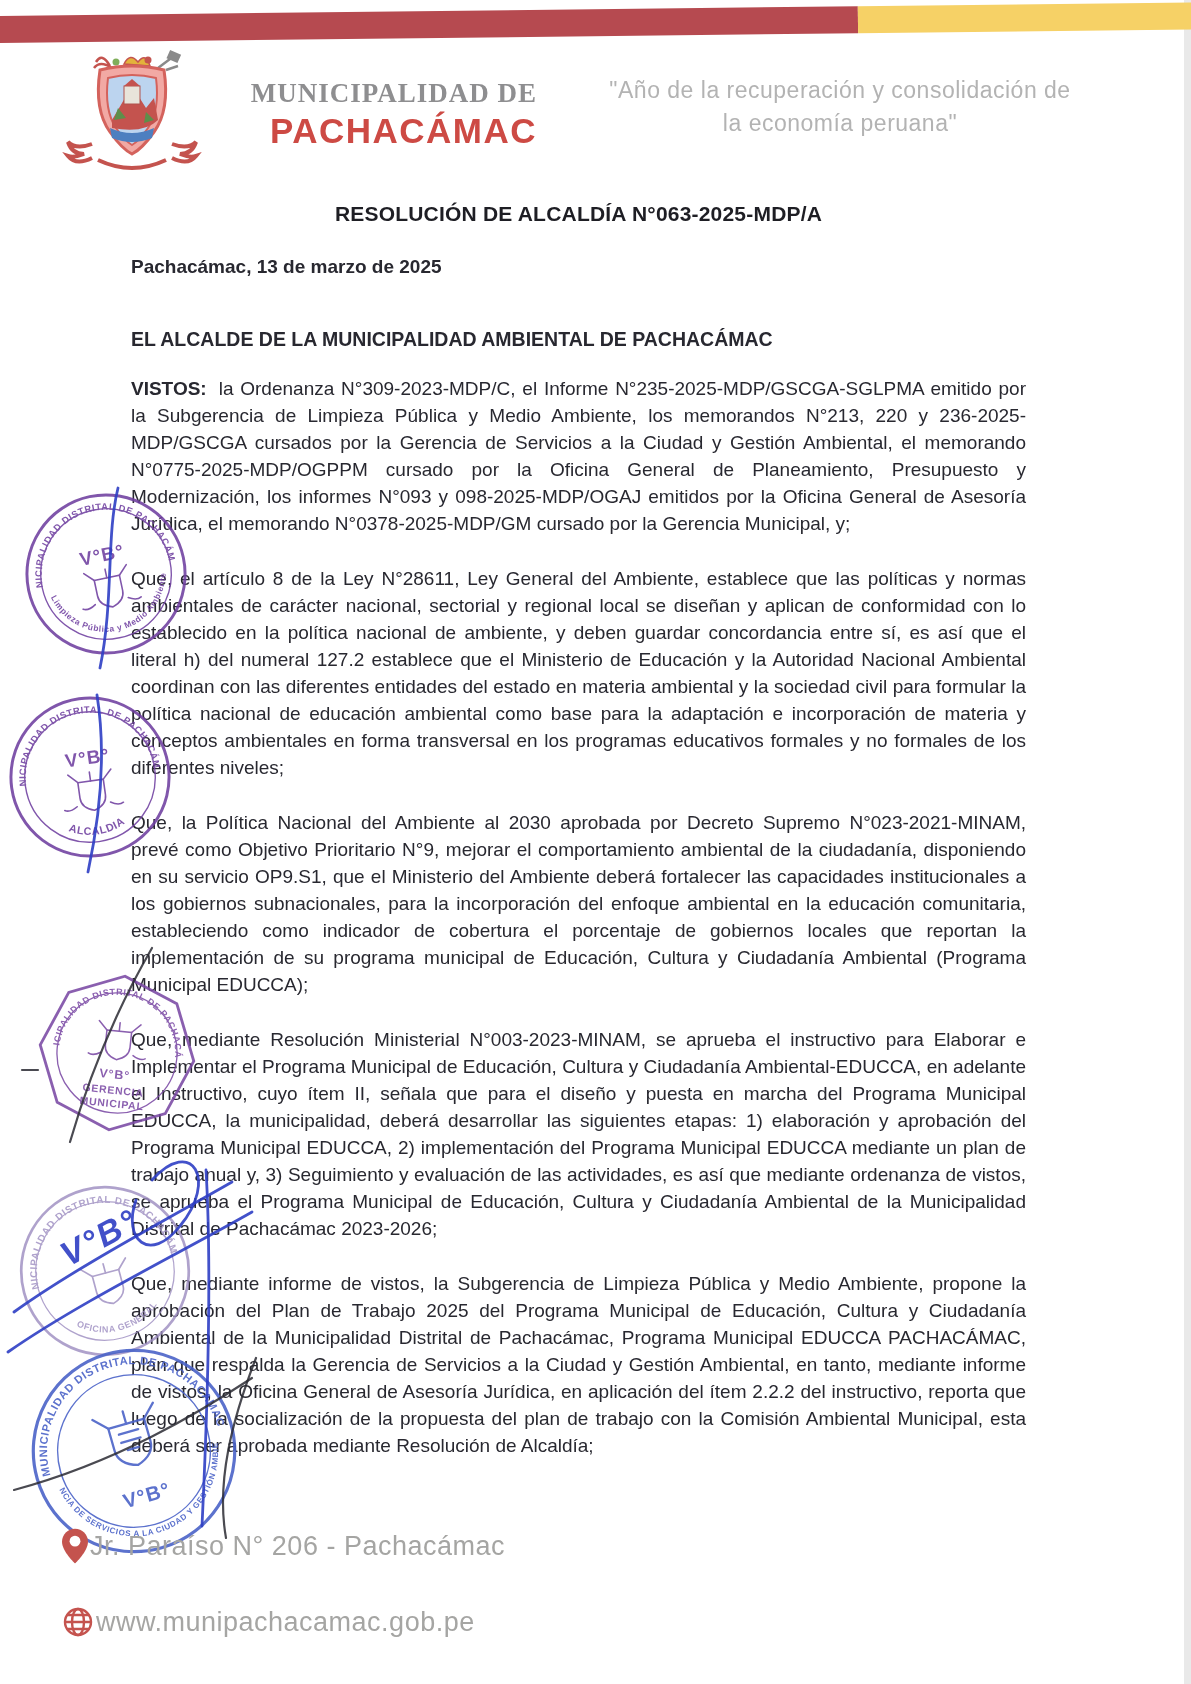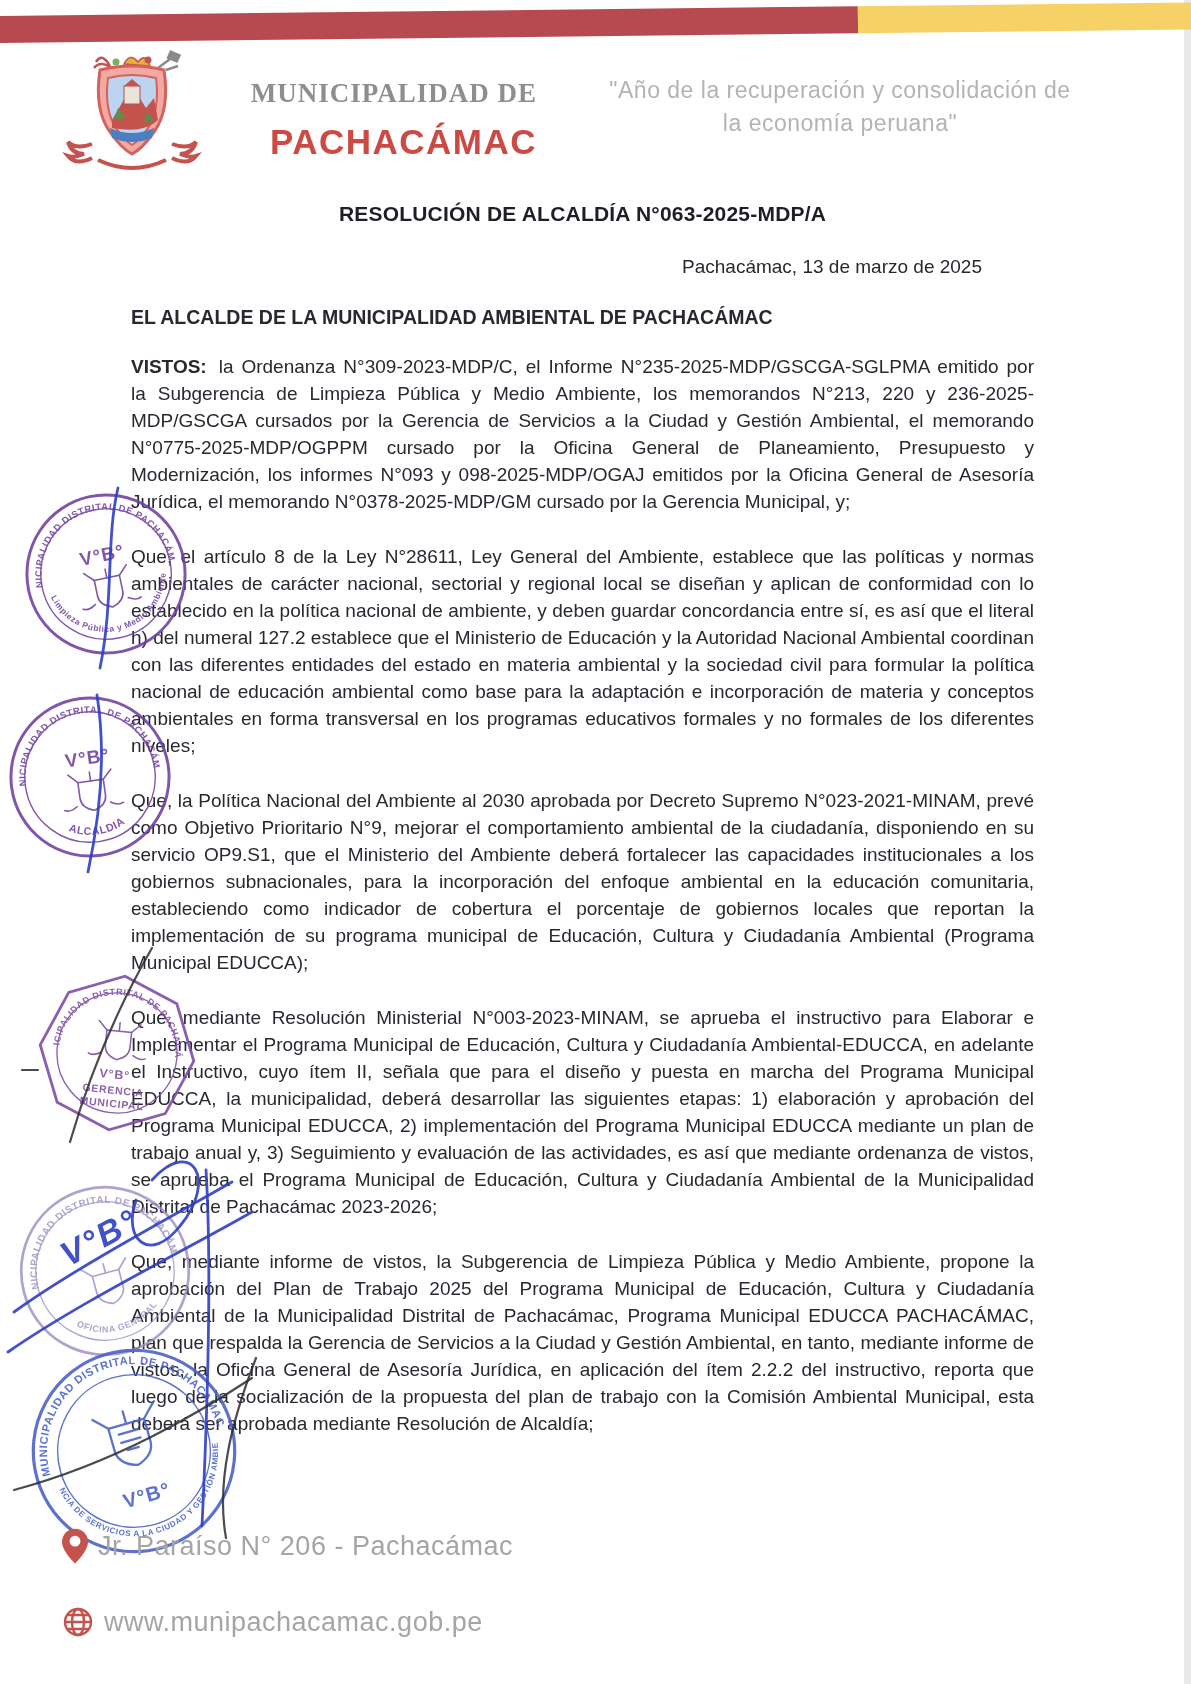--- a/index.html
+++ b/index.html
@@ -13,27 +13,27 @@
   .scan-edge{position:absolute;right:0;top:0;width:7px;height:100%;background:#e9e9e9;}
   
   .top-bar{position:absolute;left:-6px;top:16px;width:1200px;height:27px;transform:rotate(-0.65deg);transform-origin:left center;display:flex;}
   .top-bar .red{width:72%;height:100%;}
   .top-bar .yellow{width:28%;height:100%;}
 
   
   .logo-wrap{position:absolute;left:62px;top:48px;width:140px;height:135px;}
   .org-name{position:absolute;left:207px;top:78px;width:330px;text-align:right;}
   .org-line1{font-family:"Liberation Serif",serif;font-weight:700;font-size:27px;letter-spacing:1px;color:#8e8e90;}
-  .org-line2{font-size:35px;font-weight:800;letter-spacing:1.5px;color:#cd4a44;margin-top:13px;}
+  .org-line2{font-size:35px;font-weight:800;letter-spacing:1.5px;color:#cd4a44;margin-top:2px;}
   .motto{position:absolute;left:540px;top:74px;width:600px;text-align:center;color:#b3b3b3;font-size:23px;line-height:33px;letter-spacing:0.5px;}
 
   
-  .doc-body{position:absolute;left:131px;right:157px;top:200px;font-size:19px;line-height:27px;}
+  .doc-body{position:absolute;left:131px;right:165px;top:200px;font-size:19px;line-height:27px;}
   .doc-title{text-align:center;font-weight:700;font-size:21px;letter-spacing:0.2px;color:#1e1e24;margin-bottom:26px;}
-  .dateline{text-align:right;padding-right:52px;margin-bottom:24px;}
+  .dateline{text-align:left;padding-right:52px;margin-bottom:46px;font-weight:bold;}
   .addressee{font-weight:700;font-size:19.5px;margin-bottom:22px;}
   .para{text-align:justify;margin-bottom:28px;}
   .label-bold{font-weight:700;margin-right:12px;}
   .considerando{font-weight:700;font-size:20px;margin-bottom:28px;}
 
   
   .stamp{position:absolute;opacity:0.88;}
   .stamp svg{width:100%;height:100%;overflow:visible;}
   .st-ring{fill:none;stroke:currentColor;}
   .st-arc{font-size:9.5px;font-weight:700;letter-spacing:0.6px;fill:currentColor;text-anchor:middle;}
@@ -47,21 +47,21 @@
   .stamp4{left:16px;top:1182px;width:178px;height:178px;color:#9c8cc0;transform:rotate(-15deg);opacity:0.8;}
   .stamp5{left:28px;top:1345px;width:212px;height:212px;color:#4b63c8;transform:rotate(-16deg);opacity:0.9;}
   .vb-hand{position:absolute;left:58px;top:1218px;color:#2e3ec4;font-size:34px;font-weight:700;font-style:italic;transform:rotate(-28deg);letter-spacing:2px;opacity:0.9;}
 
   
   .sig-overlay{position:absolute;left:0;top:480px;width:390px;height:1120px;pointer-events:none;}
   .sig-blue{fill:none;stroke:#2e3ec4;stroke-width:2.8;stroke-linecap:round;opacity:0.9;}
   .sig-dark{fill:none;stroke:#2a2a33;stroke-width:2.2;stroke-linecap:round;opacity:0.85;}
 
   
-  .footer-row{position:absolute;left:62px;display:flex;align-items:center;gap:10px;color:#a5a5a3;font-size:27px;letter-spacing:0.5px;}
+  .footer-row{position:absolute;left:62px;display:flex;align-items:center;gap:2px;color:#a5a5a3;font-size:27px;letter-spacing:0.5px;}
   .footer-row.addr{top:1528px;}
   .footer-row.web{top:1582px;margin-top:24px;}
   .f-icon{flex:0 0 auto;display:block;}
 </style>
 </head>
 <body>
 
 <div class="scan-edge"></div>
 
 <div class="top-bar">

